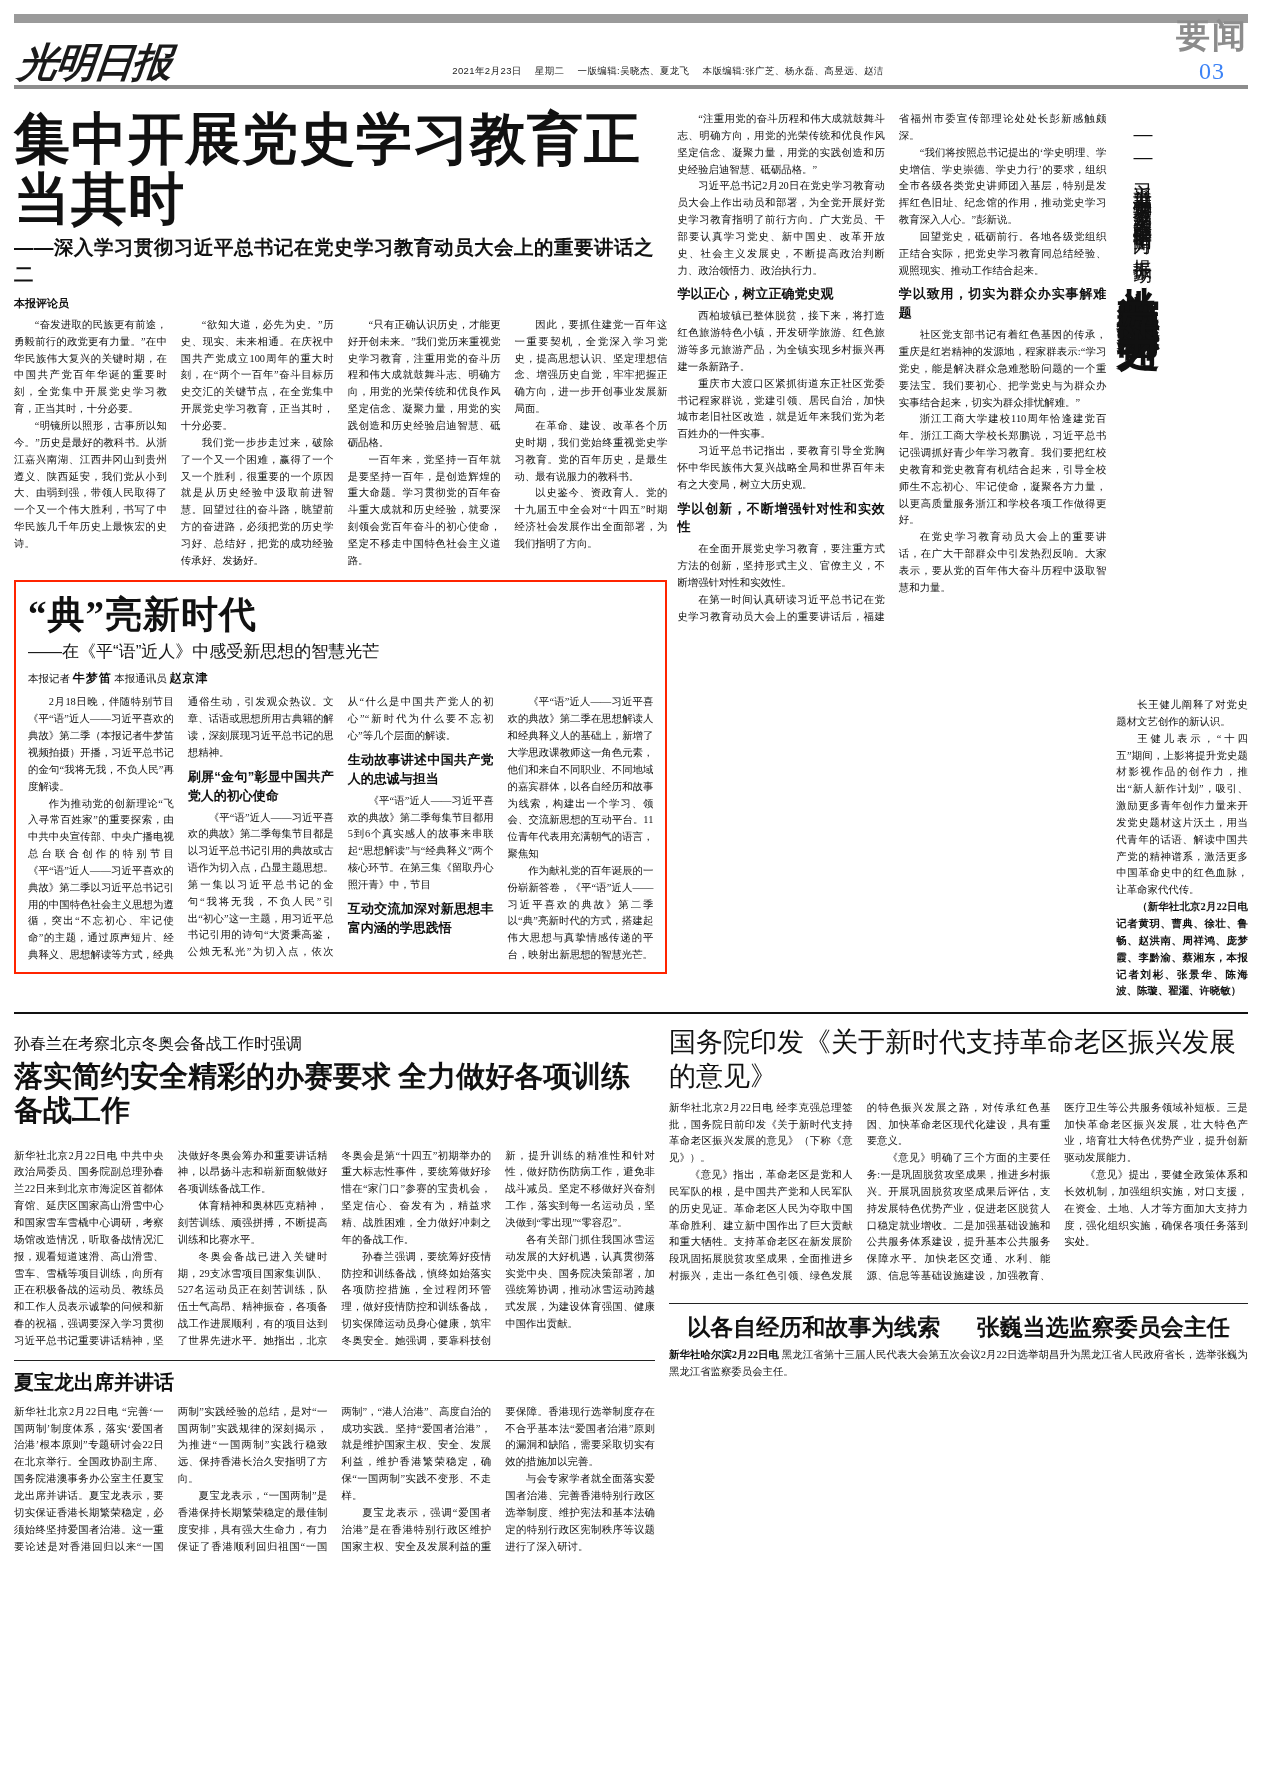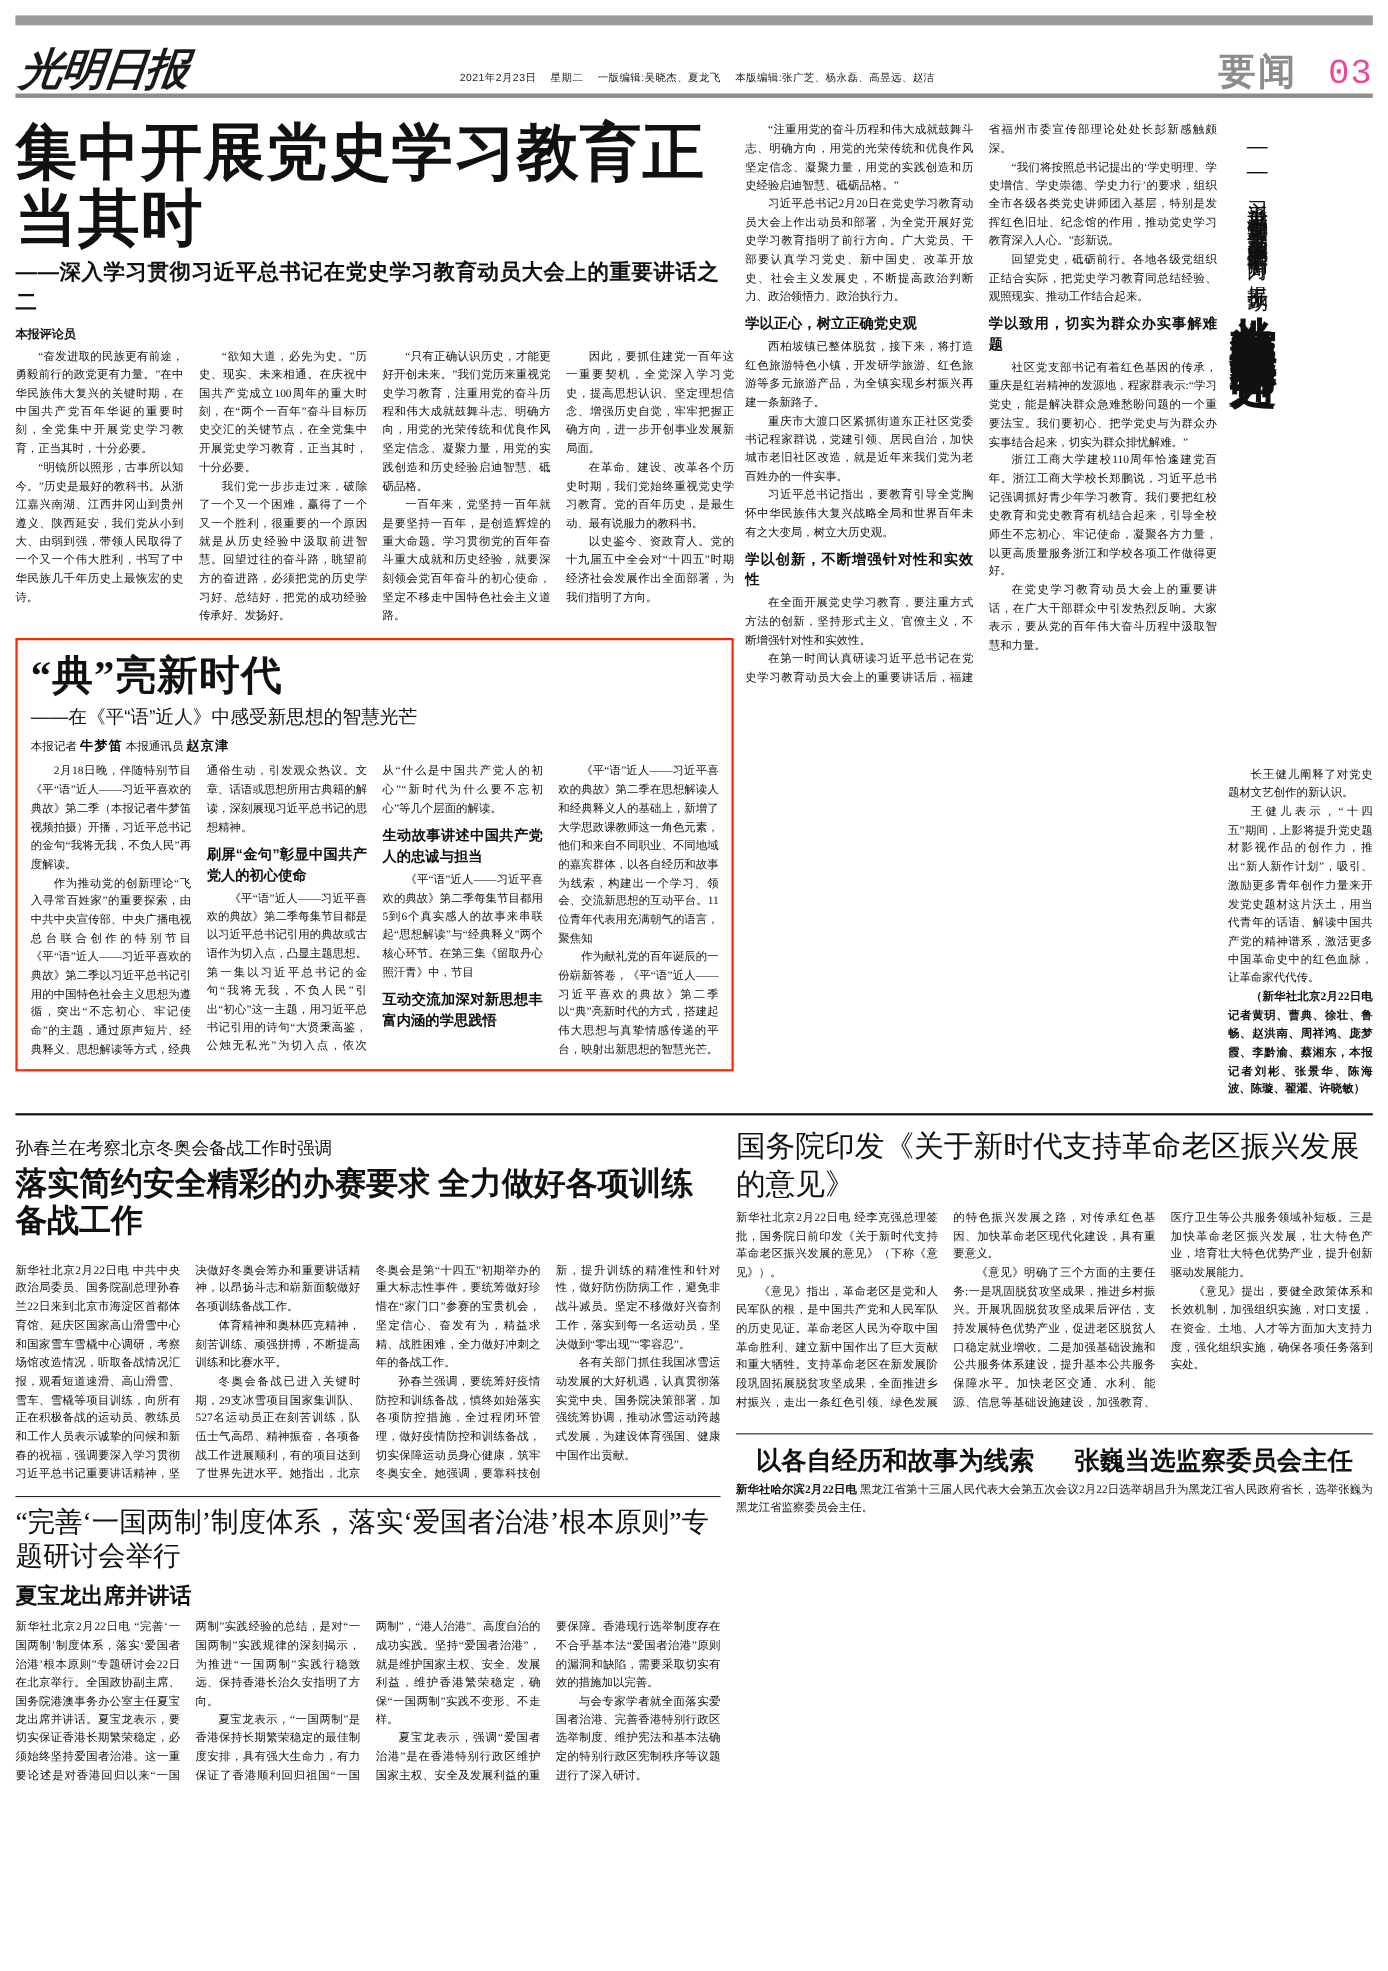--- a/index.html
+++ b/index.html
@@ -30,29 +30,29 @@
     transform:skewX(-6deg);
     line-height:1;
     padding-left:4px;
   }
   .mast-mid {
     font-size:9.5px; letter-spacing:0.4px; color:#222;
     padding-bottom:5px; white-space:nowrap;
     font-family:"Liberation Sans", sans-serif;
   }
   .mast-mid span { margin-right:10px; }
-  .mast-right { display:flex; align-items:flex-end; gap:28px; padding-bottom:0; }
+  .mast-right { display:flex; align-items:center; gap:6px; padding-bottom:0;flex-direction:column; }
   .section-name {
     font-size:34px; font-weight:700; color:#8c8c8c;
     letter-spacing:2px; line-height:1;
     font-family:"Liberation Serif", serif;
   }
   .page-no {
-    font-size:32px; font-weight:400; color:#ec4899; line-height:1;
-    font-family:Liberation Mono, monospace; letter-spacing:1px;
+    font-size:24px; font-weight:400; color:#3b82f6; line-height:1;
+    font-family:Liberation Serif, serif; letter-spacing:1px;
   }
   .mast-rule { height:4px; background:#8d8d8d; margin-bottom:4px; }
 
   
   .row { display:flex; }
   .col-main { width:655px; }
   .col-mid  { width:450px; padding:0 10px; }
   .col-right{ width:132px; }
 
   h1.lead {
@@ -250,21 +250,20 @@
       <div class="textcols-4 body-text">
         <p class="noind">新华社北京2月22日电 中共中央政治局委员、国务院副总理孙春兰22日来到北京市海淀区首都体育馆、延庆区国家高山滑雪中心和国家雪车雪橇中心调研，考察场馆改造情况，听取备战情况汇报，观看短道速滑、高山滑雪、雪车、雪橇等项目训练，向所有正在积极备战的运动员、教练员和工作人员表示诚挚的问候和新春的祝福，强调要深入学习贯彻习近平总书记重要讲话精神，坚决做好冬奥会筹办和重要讲话精神，以昂扬斗志和崭新面貌做好各项训练备战工作。</p>
         <p>体育精神和奥林匹克精神，刻苦训练、顽强拼搏，不断提高训练和比赛水平。</p>
         <p>冬奥会备战已进入关键时期，29支冰雪项目国家集训队、527名运动员正在刻苦训练，队伍士气高昂、精神振奋，各项备战工作进展顺利，有的项目达到了世界先进水平。她指出，北京冬奥会是第“十四五”初期举办的重大标志性事件，要统筹做好珍惜在“家门口”参赛的宝贵机会，坚定信心、奋发有为，精益求精、战胜困难，全力做好冲刺之年的备战工作。</p>
         <p>孙春兰强调，要统筹好疫情防控和训练备战，慎终如始落实各项防控措施，全过程闭环管理，做好疫情防控和训练备战，切实保障运动员身心健康，筑牢冬奥安全。她强调，要靠科技创新，提升训练的精准性和针对性，做好防伤防病工作，避免非战斗减员。坚定不移做好兴奋剂工作，落实到每一名运动员，坚决做到“零出现”“零容忍”。</p>
         <p>各有关部门抓住我国冰雪运动发展的大好机遇，认真贯彻落实党中央、国务院决策部署，加强统筹协调，推动冰雪运动跨越式发展，为建设体育强国、健康中国作出贡献。</p>
       </div>
 
       <div class="hr-thin"></div>
 
-      <h2 class="big2">“完善‘一国两制’制度体系，落实‘爱国者治港’根本原则”专题研讨会举行</h2>
       <h3 class="sub-big">夏宝龙出席并讲话</h3>
       <div class="textcols-4 body-text">
         <p class="noind">新华社北京2月22日电 “完善‘一国两制’制度体系，落实‘爱国者治港’根本原则”专题研讨会22日在北京举行。全国政协副主席、国务院港澳事务办公室主任夏宝龙出席并讲话。夏宝龙表示，要切实保证香港长期繁荣稳定，必须始终坚持爱国者治港。这一重要论述是对香港回归以来“一国两制”实践经验的总结，是对“一国两制”实践规律的深刻揭示，为推进“一国两制”实践行稳致远、保持香港长治久安指明了方向。</p>
         <p>夏宝龙表示，“一国两制”是香港保持长期繁荣稳定的最佳制度安排，具有强大生命力，有力保证了香港顺利回归祖国“一国两制”，“港人治港”、高度自治的成功实践。坚持“爱国者治港”，就是维护国家主权、安全、发展利益，维护香港繁荣稳定，确保“一国两制”实践不变形、不走样。</p>
         <p>夏宝龙表示，强调“爱国者治港”是在香港特别行政区维护国家主权、安全及发展利益的重要保障。香港现行选举制度存在不合乎基本法“爱国者治港”原则的漏洞和缺陷，需要采取切实有效的措施加以完善。</p>
         <p>与会专家学者就全面落实爱国者治港、完善香港特别行政区选举制度、维护宪法和基本法确定的特别行政区宪制秩序等议题进行了深入研讨。</p>
       </div>
     </div>
 
     <div style="width:579px;">

